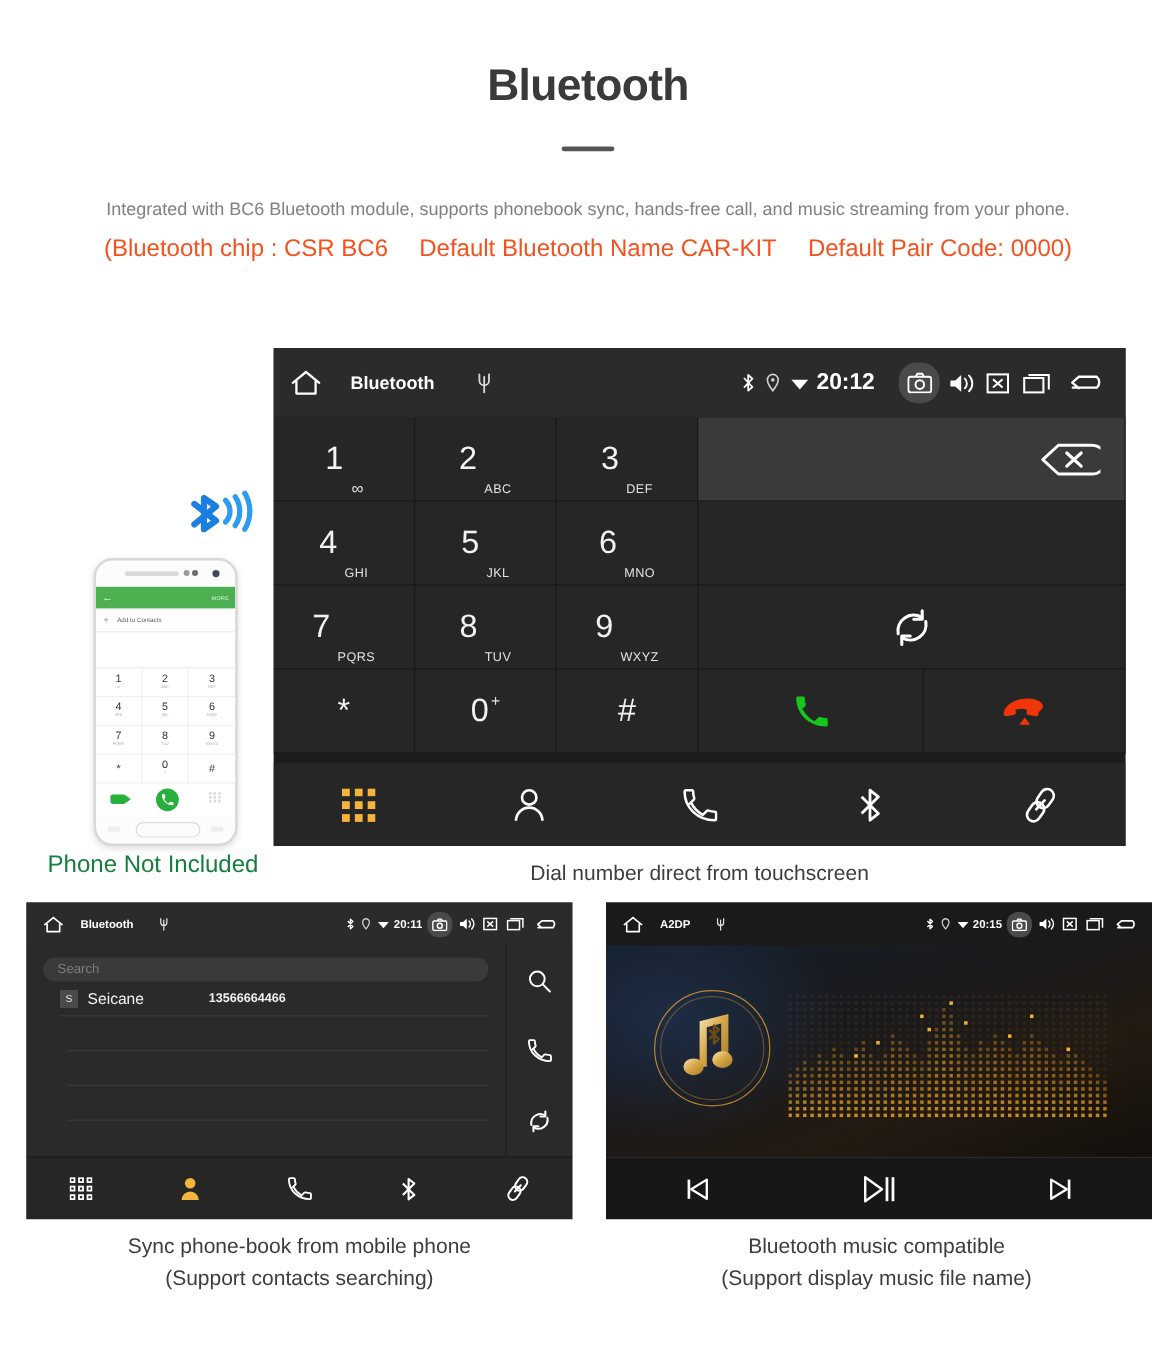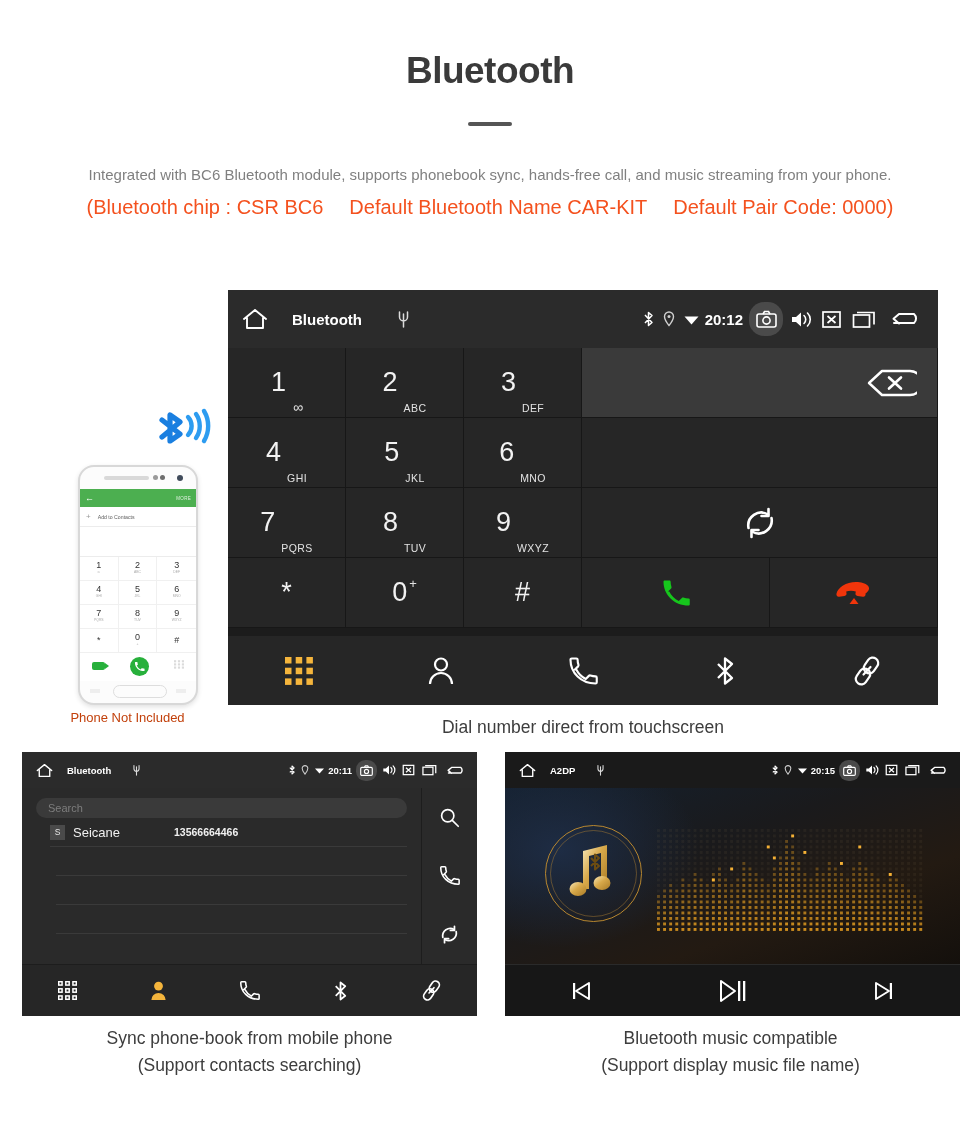--- a/index.html
+++ b/index.html
@@ -91,21 +91,21 @@
   .ph-callbtn { width:19px;height:19px;border-radius:50%;background:#27b03b;display:flex;align-items:center;justify-content:center; }
   .ph-kbd { width:10px;height:12px; opacity:.35; }
   .phone-chin { height: 24px; position:relative; }
   .phone-home {
     position:absolute; left:33px; top:4px; width:54px; height:13px;
     border:1.5px solid #ddd; border-radius:7px;
   }
   .phone-nav { position:absolute; top:8px; width:10px; height:4px; background:#eee; }
   .not-included {
     position: absolute; left: 30px; top: 710px; width: 195px;
-    text-align: center; color: #c2410c; font-size: 13px;
+    text-align: center; color: #15803d; font-size: 20px;
   }
 
   
   .unit { background:#1c1c1c; position:absolute; overflow:hidden; }
   .statusbar {
     height: 100%;
     background: #2b2b2b;
     display:flex; align-items:center;
     padding: 0 0 0 14px;
     position: relative;
@@ -115,21 +115,21 @@
   .sb-time { color:#fff; font-weight:bold; }
   .cam-hl { background:#4a4a4a; border-radius:45%; display:flex; align-items:center; justify-content:center; }
   .icn { display:inline-flex; align-items:center; justify-content:center; }
 
   
   #dialer { left:228px; top:290px; width:710px; height:415px; }
   #dialer .statusbar { position:absolute; left:0; top:0; width:710px; height:58px; }
   #dialer .sb-title { font-size:15px; margin-left:24px; }
   #dialer .sb-usb { margin-left:36px; }
   #dialer .sb-right { right:10px; gap:0; }
-  #dialer .sb-time { font-size:15px; margin:0 6px 0 5px; }
+  #dialer .sb-time { font-size:19px; margin:0 20px 0 5px; }
 
   .dial-grid {
     position:absolute; left:0; top:58px; width:710px; height:288px;
     display:grid;
     grid-template-columns: 118px 118px 118px 188px 168px;
     grid-template-rows: 70px 70px 70px 70px;
   }
   .dk {
     background:#262626; border-right:1px solid #171717; border-bottom:1px solid #171717;
     display:flex; align-items:center; justify-content:center; position:relative;

